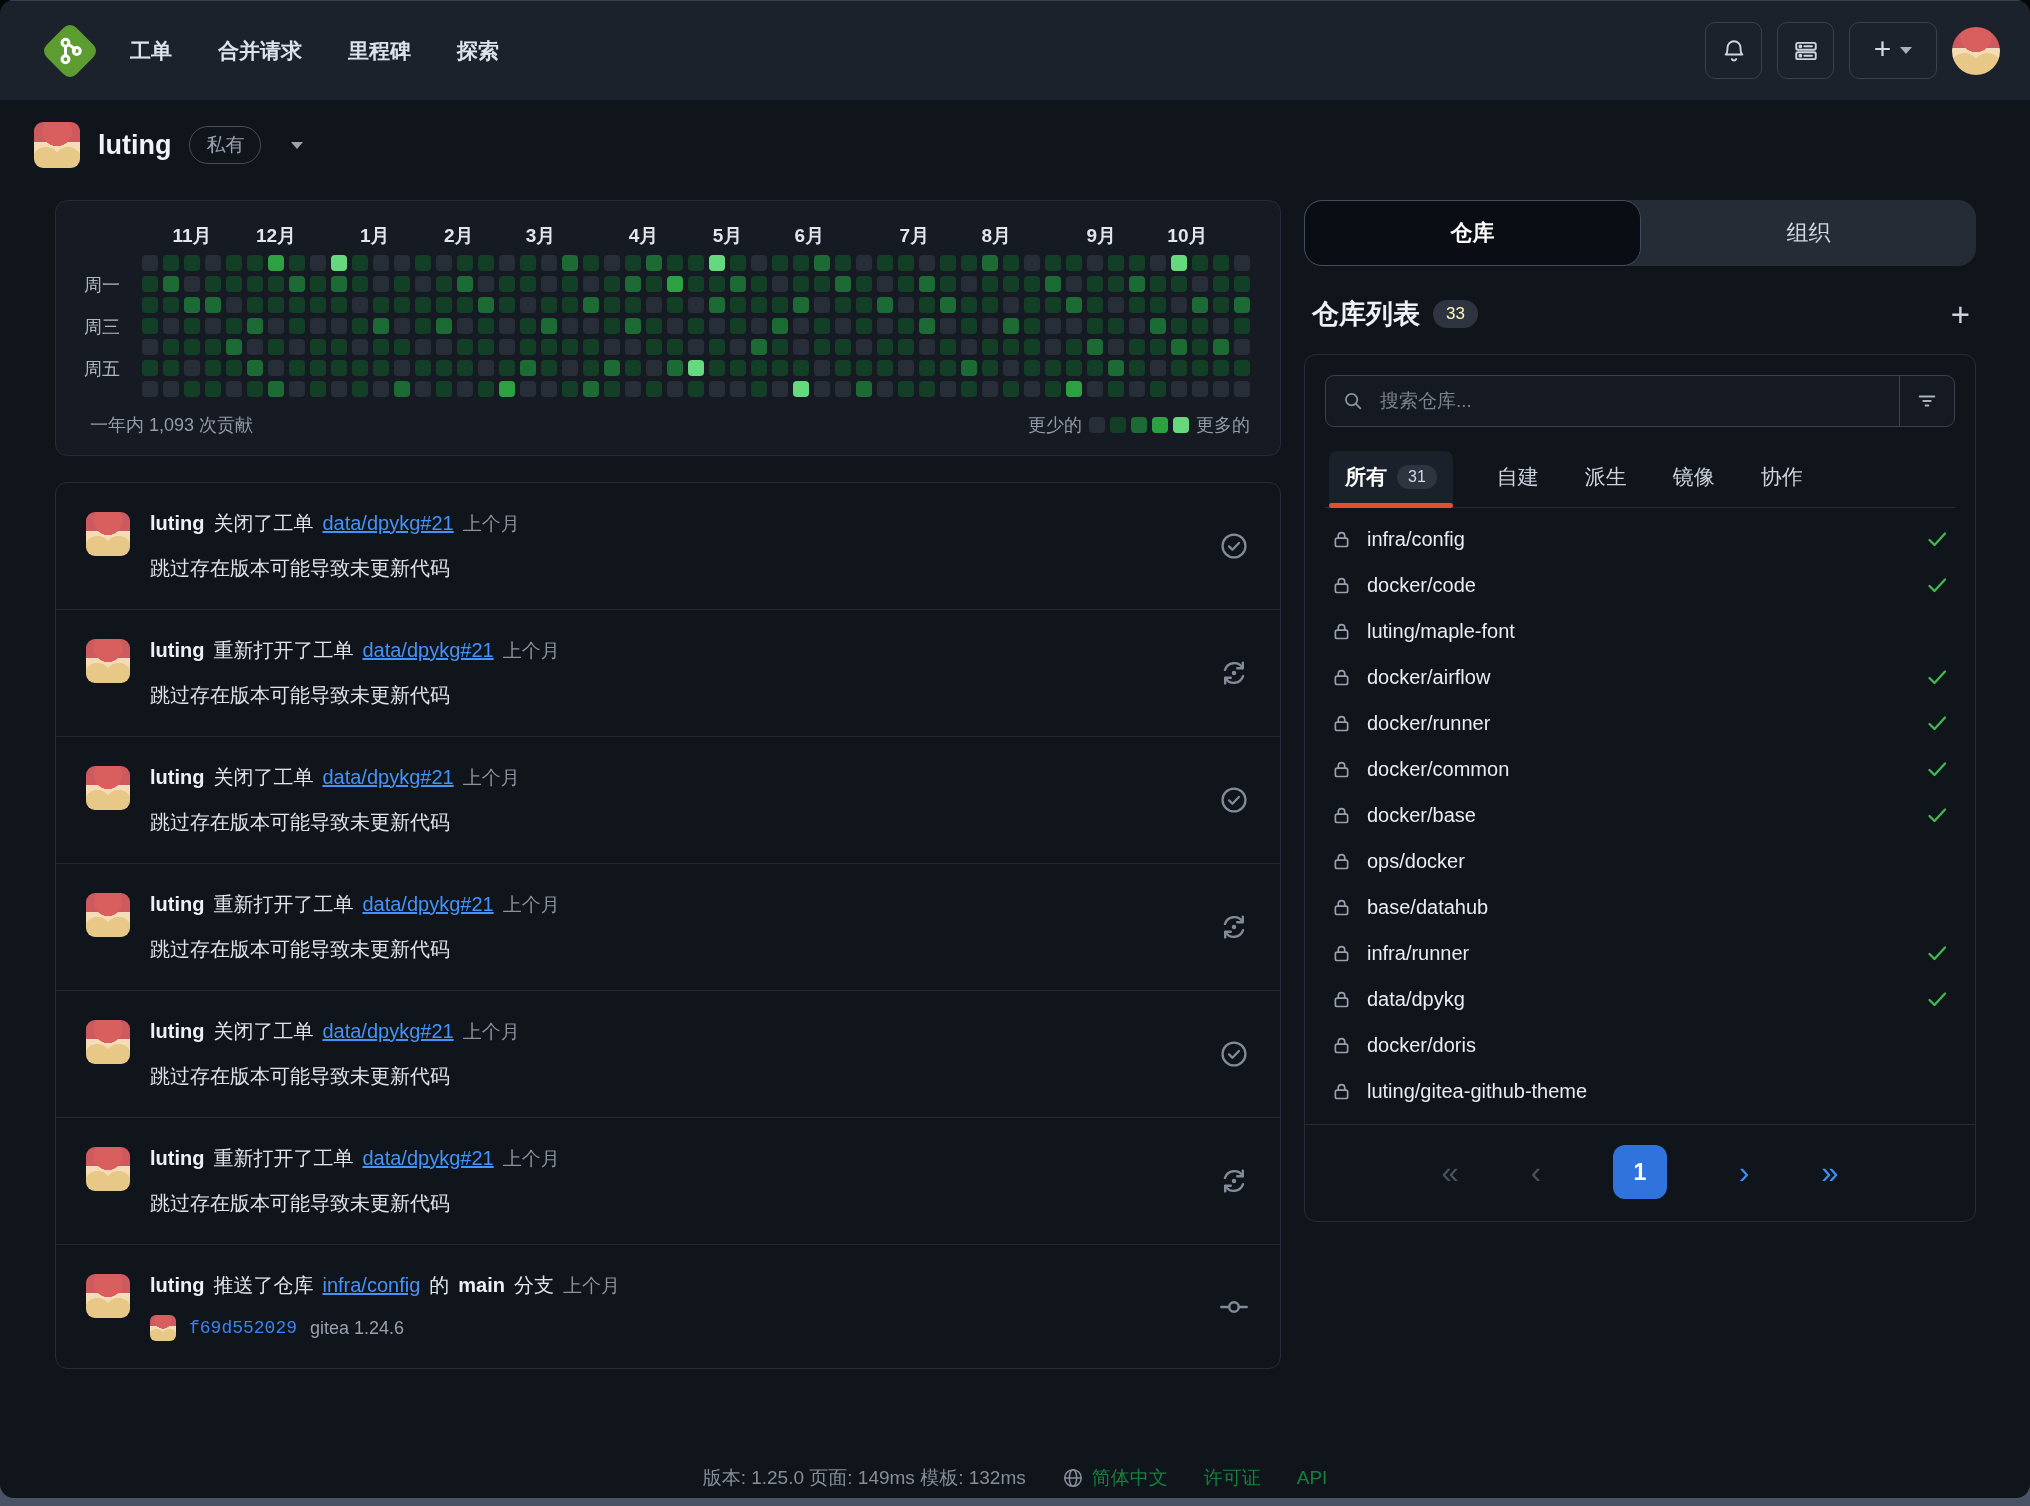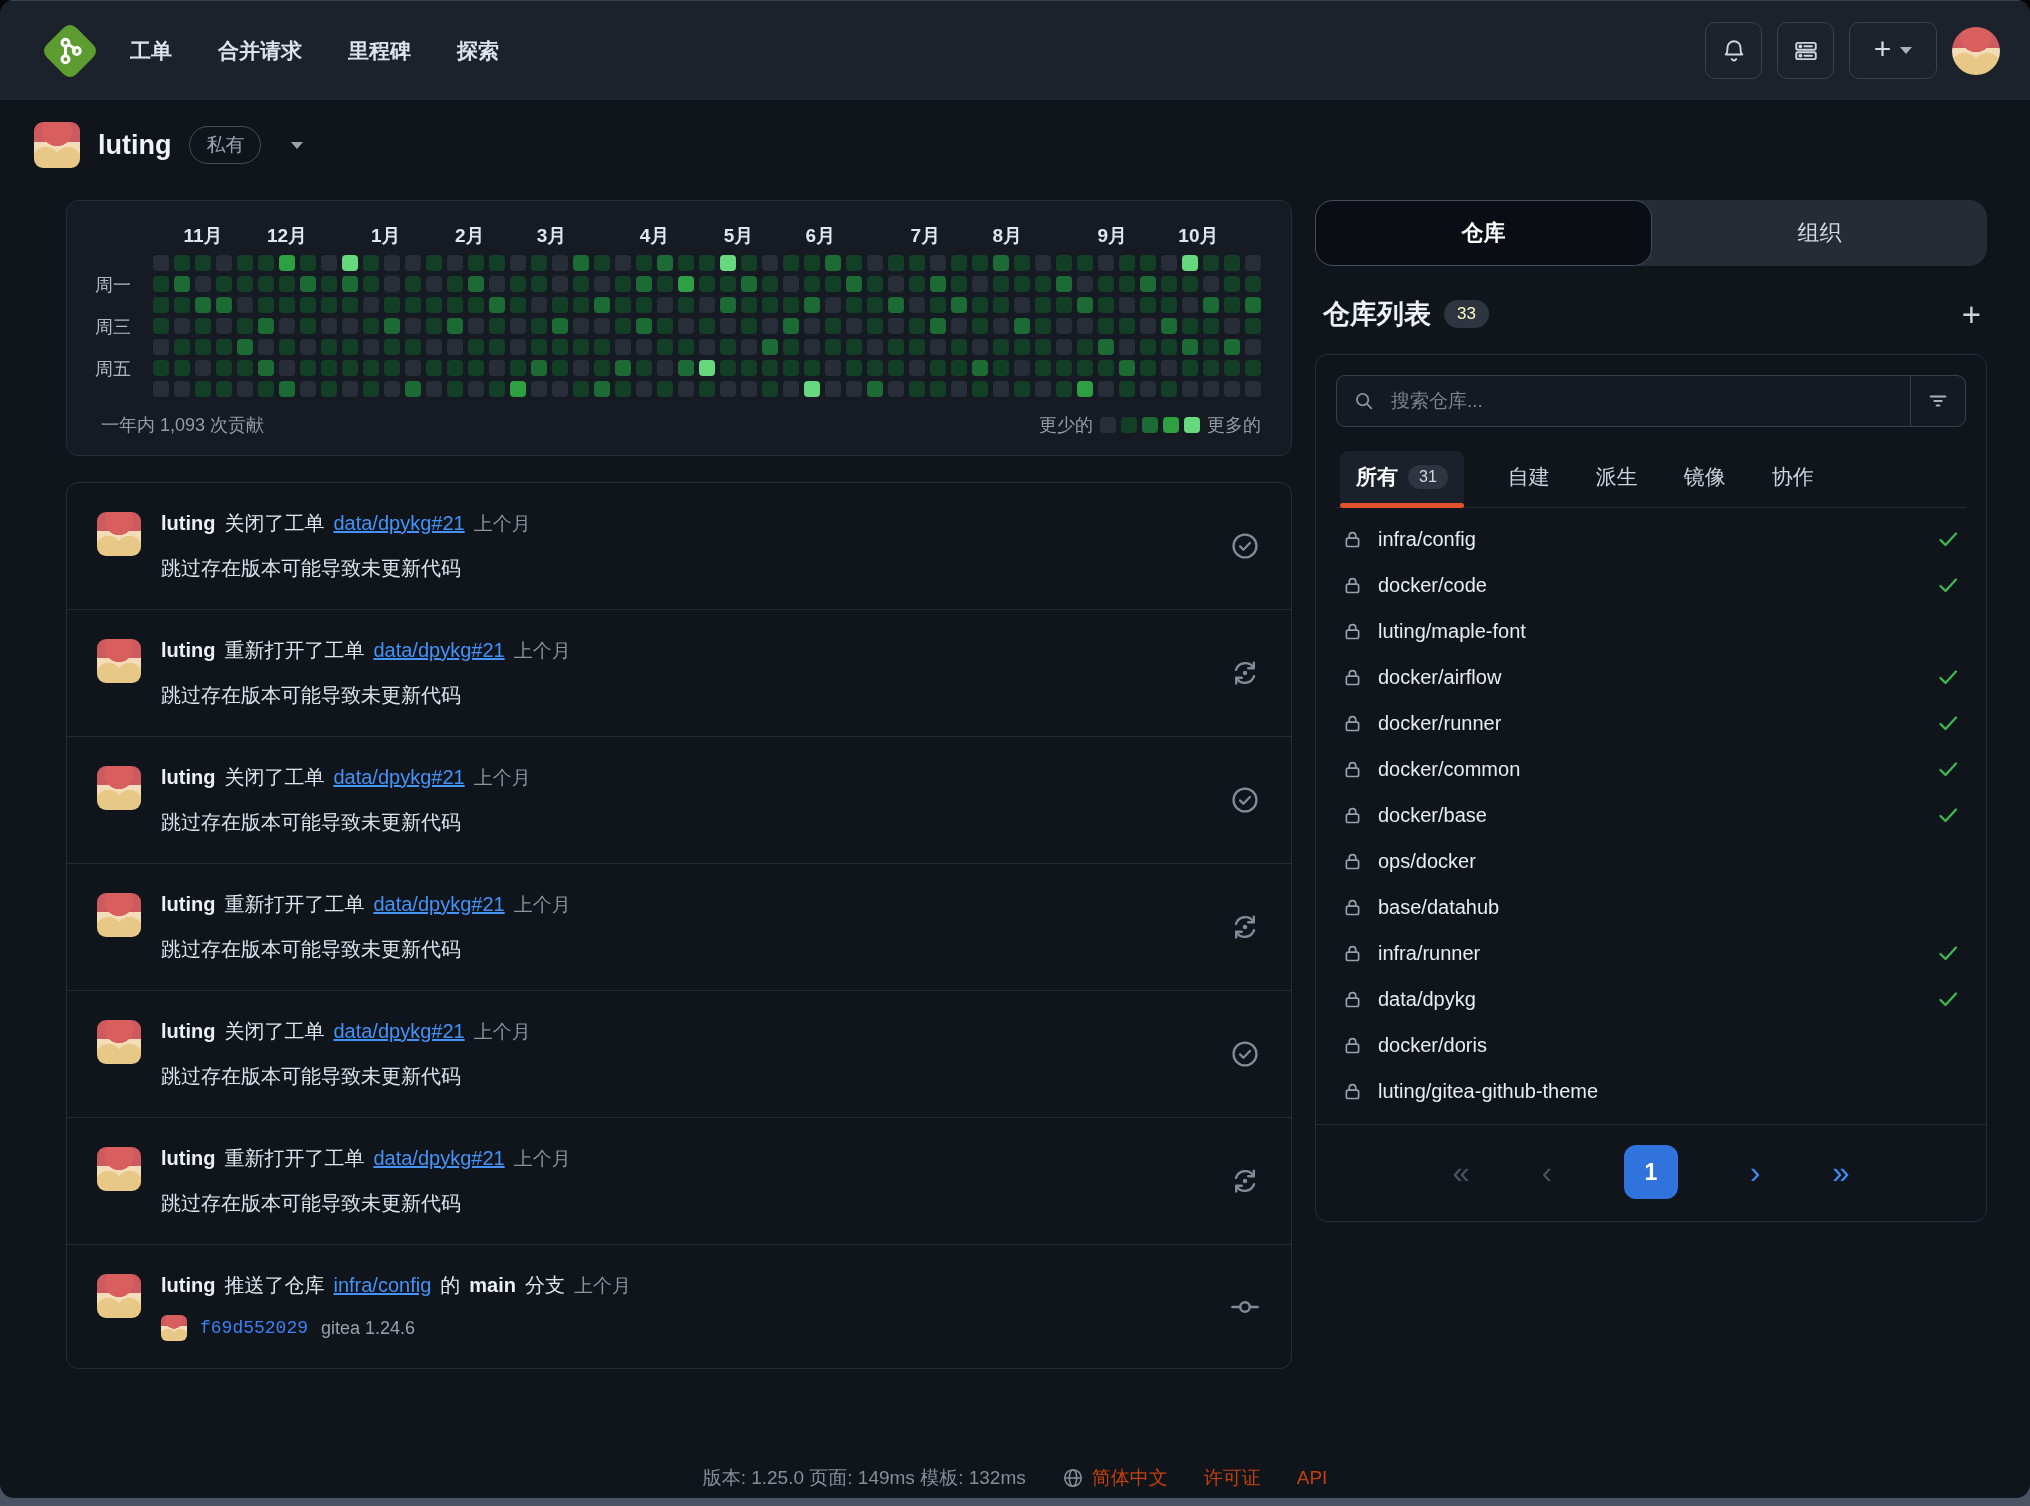--- a/index.html
+++ b/index.html
@@ -46,21 +46,21 @@
   
   .profile-bar{display:flex;align-items:center;padding:22px 32px 10px 34px;gap:18px;}
   .profile-avatar{width:46px;height:46px;cursor:pointer;}
   .profile-name{font-size:27px;font-weight:700;color:#f0f3f7;}
   .visibility-badge{
     border:1px solid #464e5c;border-radius:999px;padding:5px 16px;font-size:19px;color:#9aa2ae;
   }
   .profile-caret{margin-left:12px;border-top-color:#9aa2ae;cursor:pointer;}
   
   .main{display:flex;gap:23px;padding:22px 53px 0 55px;align-items:flex-start;}
-  .col-left{width:1226px;flex:none;margin-left:11px;}
+  .col-left{width:1226px;flex:none;}
   .col-right{width:672px;flex:none;}
   .card{border:1px solid #272d38;border-radius:12px;box-sizing:border-box;}
   
   .heatmap-card{background:#161b23;padding:22px 28px 18px;}
   .hm-months{position:relative;height:32px;margin-left:58px;}
   .hm-month{position:absolute;transform:translateX(-50%);font-size:19px;font-weight:700;color:#e1e6ec;white-space:nowrap;}
   .hm-body{position:relative;padding-left:58px;}
   .hm-grid{display:grid;grid-auto-flow:column;grid-template-rows:repeat(7,16px);grid-auto-columns:16px;gap:5px;}
   .hm-cell{width:16px;height:16px;border-radius:4px;}
   .hm-day{position:absolute;left:0;width:46px;text-align:left;font-size:18px;color:#aeb6c1;}
@@ -110,21 +110,21 @@
   .repo-name{font-size:20px;color:#e9edf2;}
   .repo-check{margin-left:auto;display:flex;}
   .pagination{display:flex;align-items:center;justify-content:center;gap:72px;margin:10px -20px 0;padding:20px 20px 6px;border-top:1px solid #272d38;}
   .page-nav{font-size:31px;line-height:1;cursor:pointer;user-select:none;}
   .page-nav.disabled{color:#4a525e;cursor:default;}
   .page-nav.enabled{color:#3e8ef7;}
   .page-current{width:54px;height:54px;border-radius:12px;display:flex;align-items:center;justify-content:center;
     color:#fff;font-size:23px;font-weight:700;cursor:pointer;}
   
   .footer{margin-top:96px;display:flex;justify-content:center;align-items:center;gap:36px;color:#868e99;font-size:19px;}
-  .footer a{color:#c2410c;text-decoration:none;cursor:pointer;display:flex;align-items:center;gap:8px;justify-content:flex-end;}
+  .footer a{color:#15803d;text-decoration:none;cursor:pointer;display:flex;align-items:center;gap:8px;justify-content:flex-end;}
   svg{display:block;}
 </style>
 </head>
 <body>
 
 <div class="window">
 
   <div class="navbar">
     <div class="logo">
       <div class="diamond"></div>

